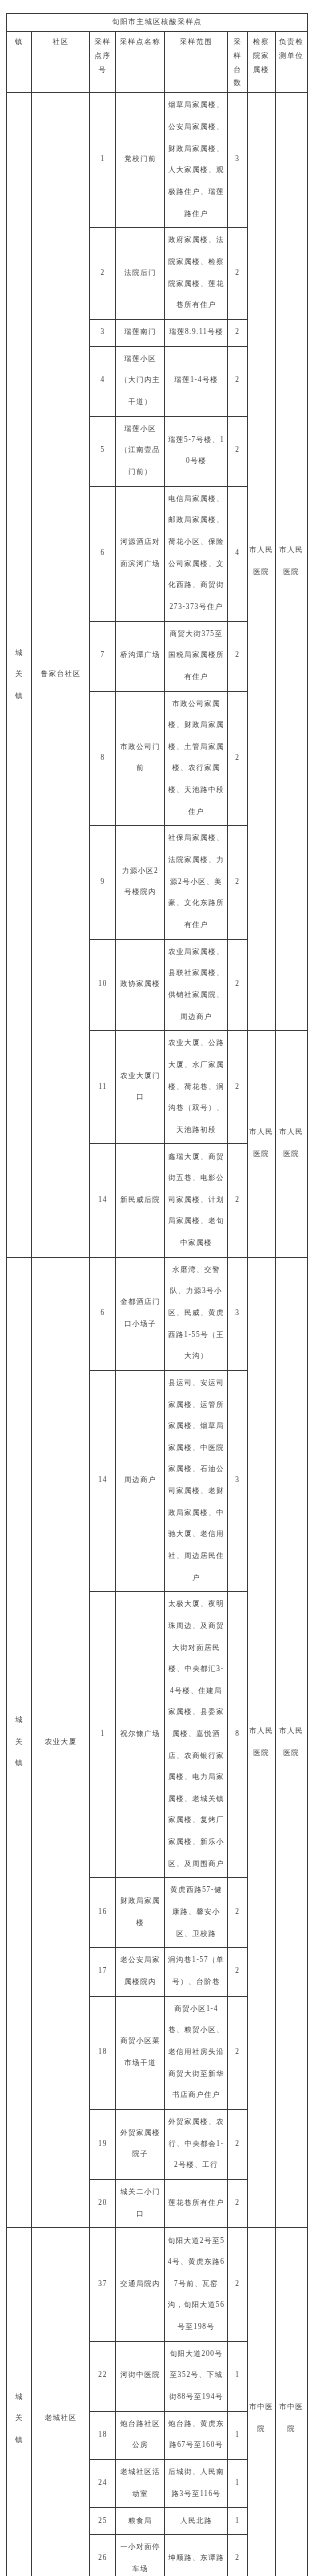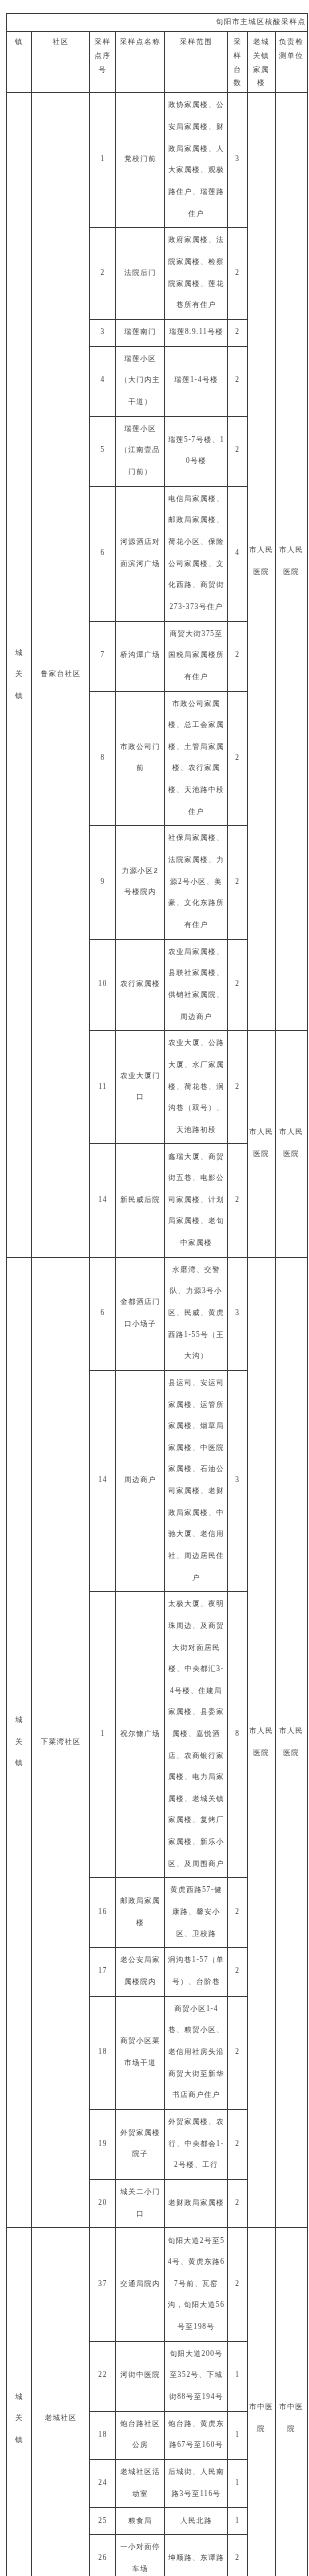--- a/index.html
+++ b/index.html
@@ -1,25 +1,25 @@
 <!DOCTYPE html>
 <html style="font-size:8.2px"><head>
 <meta charset="utf-8">
 <style>
   html,body{margin:0;padding:0;background:#ffffff;}
   body{font-family:"Liberation Serif","DejaVu Serif",serif;color:#3a3a3a;}
   .page{width:297px;padding:13.4px 6.2px 15.5px 6.2px;background:#fff;}
   table.sampling{border-collapse:collapse;width:300px;table-layout:fixed;border:1px solid #3a3a3a;}
   th,td{border:0.5px solid #3a3a3a;font-weight:normal;font-size:7.2px;text-align:center;
         vertical-align:middle;letter-spacing:0.8px;line-height:3;padding:1.5px 1.5px;word-break:break-all;}
-  tr.title-row th{line-height:1.6;padding:2.6px 1px;letter-spacing:1px;text-align:right;}
+  tr.title-row th{line-height:1.6;padding:2.6px 1px;letter-spacing:1px;}
   tr.header-row th{vertical-align:top;line-height:1.9;padding-top:4.1px;letter-spacing:1px;}
   td.town-cell{padding:2.1px 6.7px;}
   td.scope-cell{padding:2.1px 2.6px;}
-  td.name-cell{padding:2.1px 2.1px;font-family:Liberation Mono, monospace;}
+  td.name-cell{padding:2.1px 2.1px;}
   tr.block-start td{border-top-width:1px;}
 </style>
 </head>
 <body>
 
 <div class="page">
   <table class="sampling">
     <colgroup>
       <col style="width:25px">
         <col style="width:58px">
@@ -34,31 +34,31 @@
       <tr class="title-row">
         <th colspan="8">旬阳市主城区核酸采样点</th>
       </tr>
       <tr class="header-row">
         <th>镇</th>
         <th>社区</th>
         <th>采样点序号</th>
         <th>采样点名称</th>
         <th>采样范围</th>
         <th>采样台数</th>
-        <th>老城关镇家属楼</th>
+        <th>检察院家属楼</th>
         <th>负责检测单位</th>
       </tr>
     </thead>
     <tbody>
         <tr class="block-start">
           <td class="town-cell" rowspan="12">城关镇</td>
           <td class="community-cell" rowspan="12">鲁家台社区</td>
           <td class="num-cell">1</td>
           <td class="name-cell">党校门前</td>
-          <td class="scope-cell">政协家属楼、公安局家属楼、财政局家属楼、人大家属楼、观极路住户、瑞莲路住户</td>
+          <td class="scope-cell">烟草局家属楼、公安局家属楼、财政局家属楼、人大家属楼、观极路住户、瑞莲路住户</td>
           <td class="count-cell">3</td>
           <td class="unit-cell" rowspan="10">市人民医院</td>
           <td class="unit-cell" rowspan="10">市人民医院</td>
         </tr>
         <tr>
           <td class="num-cell">2</td>
           <td class="name-cell">法院后门</td>
           <td class="scope-cell">政府家属楼、法院家属楼、检察院家属楼、莲花巷所有住户</td>
           <td class="count-cell">2</td>
         </tr>
@@ -88,52 +88,52 @@
         </tr>
         <tr>
           <td class="num-cell">7</td>
           <td class="name-cell">桥沟潭广场</td>
           <td class="scope-cell">商贸大街375至国税局家属楼所有住户</td>
           <td class="count-cell">2</td>
         </tr>
         <tr>
           <td class="num-cell">8</td>
           <td class="name-cell">市政公司门前</td>
-          <td class="scope-cell">市政公司家属楼、总工会家属楼、土管局家属楼、农行家属楼、天池路中段住户</td>
+          <td class="scope-cell">市政公司家属楼、财政局家属楼、土管局家属楼、农行家属楼、天池路中段住户</td>
           <td class="count-cell">2</td>
         </tr>
         <tr>
           <td class="num-cell">9</td>
           <td class="name-cell">力源小区2号楼院内</td>
           <td class="scope-cell">社保局家属楼、法院家属楼、力源2号小区、美豪、文化东路所有住户</td>
           <td class="count-cell">2</td>
         </tr>
         <tr>
           <td class="num-cell">10</td>
-          <td class="name-cell">农行家属楼</td>
+          <td class="name-cell">政协家属楼</td>
           <td class="scope-cell">农业局家属楼、县联社家属楼、供销社家属院、周边商户</td>
           <td class="count-cell">2</td>
         </tr>
         <tr>
           <td class="num-cell">11</td>
           <td class="name-cell">农业大厦门口</td>
           <td class="scope-cell">农业大厦、公路大厦、水厂家属楼、荷花巷、涧沟巷（双号）、天池路初段</td>
           <td class="count-cell">2</td>
           <td class="unit-cell" rowspan="2">市人民医院</td>
           <td class="unit-cell" rowspan="2">市人民医院</td>
         </tr>
         <tr>
           <td class="num-cell">14</td>
           <td class="name-cell">新民威后院</td>
           <td class="scope-cell">鑫瑞大厦、商贸街五巷、电影公司家属楼、计划局家属楼、老旬中家属楼</td>
           <td class="count-cell">2</td>
         </tr>
         <tr class="block-start">
           <td class="town-cell" rowspan="8">城关镇</td>
-          <td class="community-cell" rowspan="8">下菜湾社区</td>
+          <td class="community-cell" rowspan="8">农业大厦</td>
           <td class="num-cell">6</td>
           <td class="name-cell">金都酒店门口小场子</td>
           <td class="scope-cell">水磨湾、交警队、力源3号小区、民威、黄虎西路1-55号（王大沟）</td>
           <td class="count-cell">3</td>
           <td class="unit-cell" rowspan="8">市人民医院</td>
           <td class="unit-cell" rowspan="8">市人民医院</td>
         </tr>
         <tr>
           <td class="num-cell">14</td>
           <td class="name-cell">周边商户</td>
@@ -141,21 +141,21 @@
           <td class="count-cell">3</td>
         </tr>
         <tr>
           <td class="num-cell">1</td>
           <td class="name-cell">祝尔慷广场</td>
           <td class="scope-cell">太极大厦、夜明珠周边、及商贸大街对面居民楼、中央都汇3-4号楼、住建局家属楼、县委家属楼、嘉悦酒店、农商银行家属楼、电力局家属楼、老城关镇家属楼、复烤厂家属楼、新乐小区、及周围商户</td>
           <td class="count-cell">8</td>
         </tr>
         <tr>
           <td class="num-cell">16</td>
-          <td class="name-cell">邮政局家属楼</td>
+          <td class="name-cell">财政局家属楼</td>
           <td class="scope-cell">黄虎西路57-健康路、馨安小区、卫校路</td>
           <td class="count-cell">2</td>
         </tr>
         <tr>
           <td class="num-cell">17</td>
           <td class="name-cell">老公安局家属楼院内</td>
           <td class="scope-cell">涧沟巷1-57（单号）、台阶巷</td>
           <td class="count-cell">2</td>
         </tr>
         <tr>
@@ -166,21 +166,21 @@
         </tr>
         <tr>
           <td class="num-cell">19</td>
           <td class="name-cell">外贸家属楼院子</td>
           <td class="scope-cell">外贸家属楼、农行、中央都会1-2号楼、工行</td>
           <td class="count-cell">2</td>
         </tr>
         <tr>
           <td class="num-cell">20</td>
           <td class="name-cell">城关二小门口</td>
-          <td class="scope-cell">老财政局家属楼</td>
+          <td class="scope-cell">莲花巷所有住户</td>
           <td class="count-cell">2</td>
         </tr>
         <tr class="block-start">
           <td class="town-cell" rowspan="7">城关镇</td>
           <td class="community-cell" rowspan="7">老城社区</td>
           <td class="num-cell">37</td>
           <td class="name-cell">交通局院内</td>
           <td class="scope-cell">旬阳大道2号至54号、黄虎东路67号前、瓦窑沟，旬阳大道56号至198号</td>
           <td class="count-cell">2</td>
           <td class="unit-cell" rowspan="7">市中医院</td>

